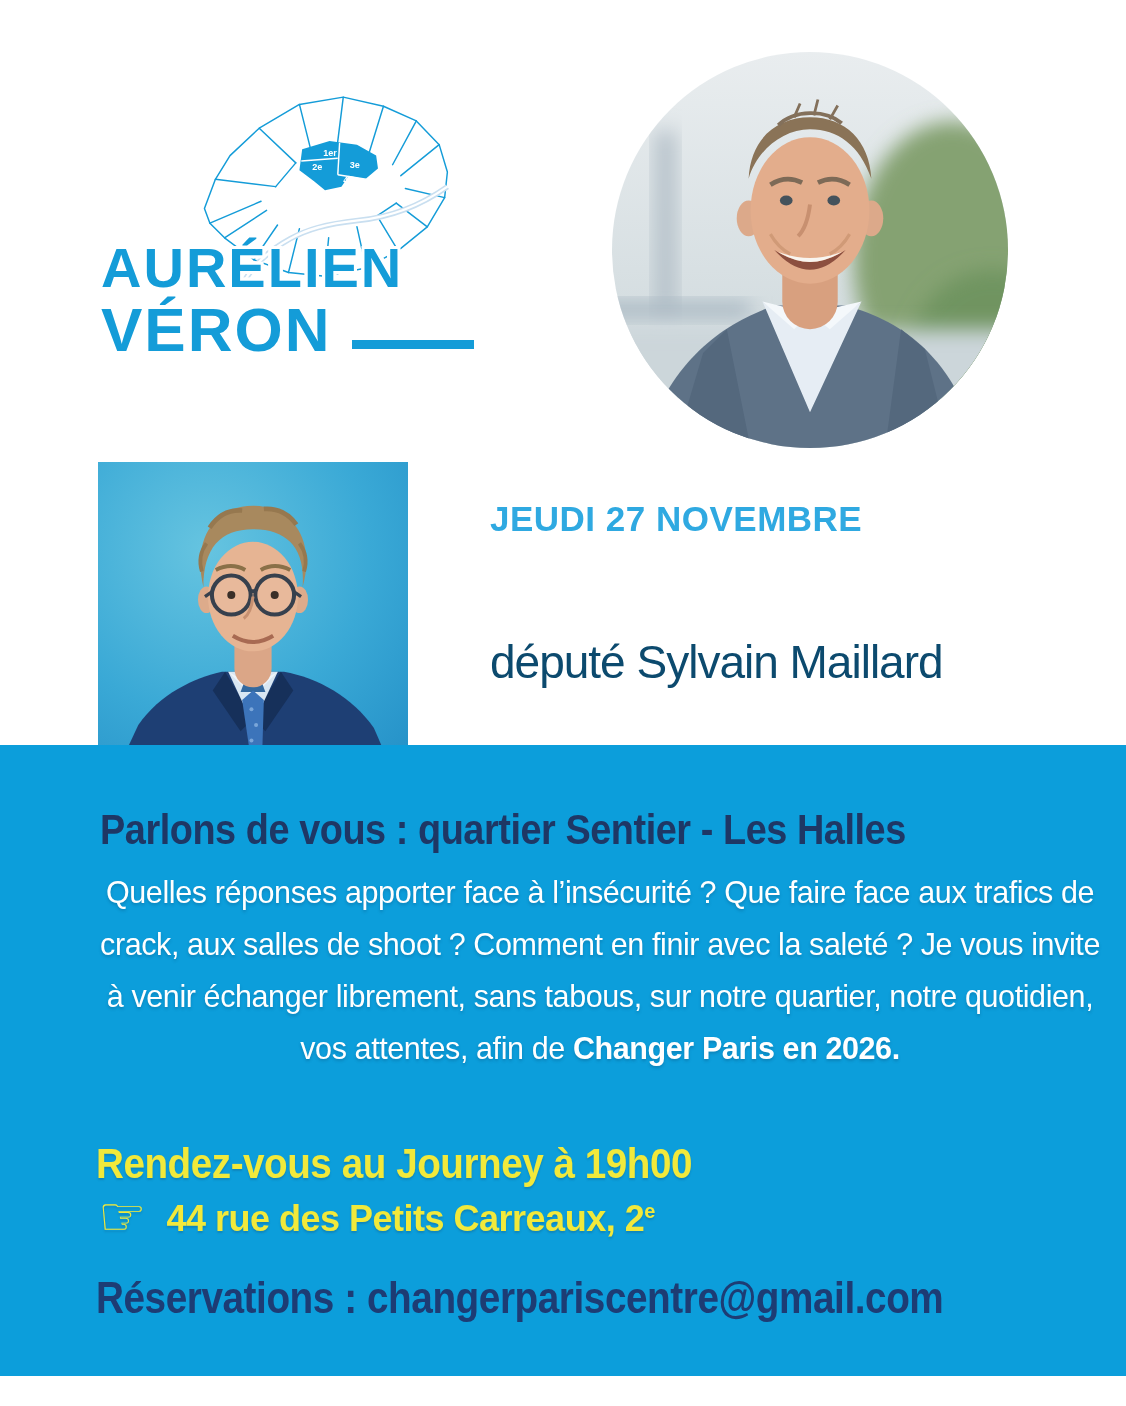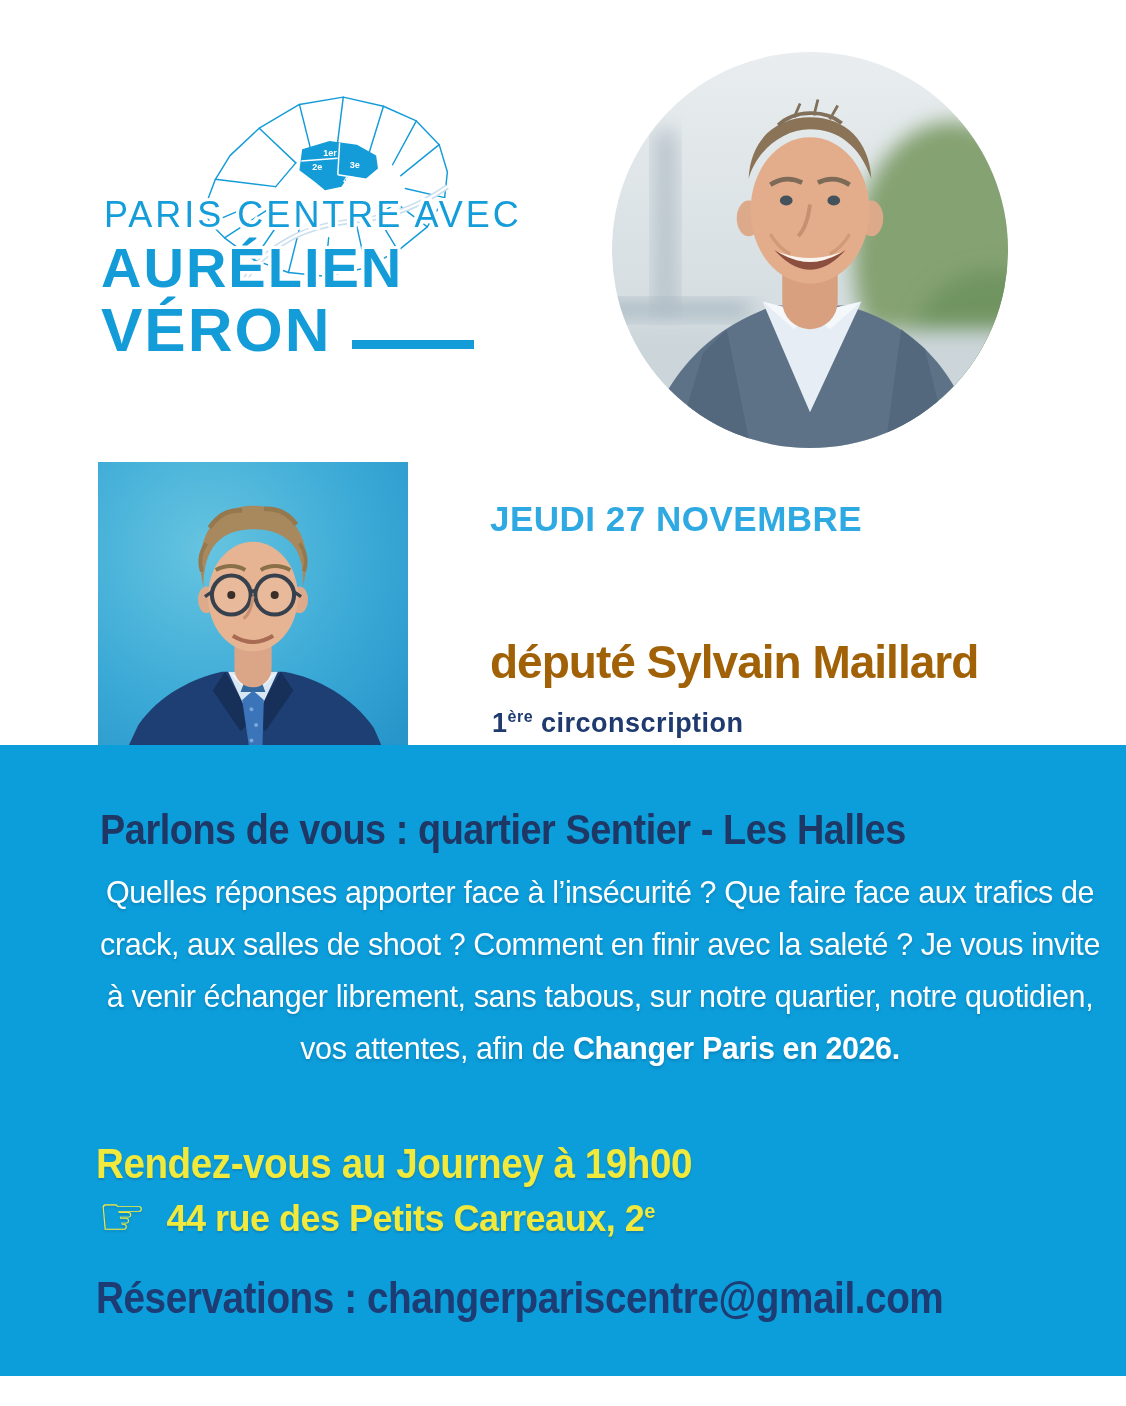--- a/index.html
+++ b/index.html
@@ -39,22 +39,22 @@
   .event-date{
     position:absolute;left:490px;top:501px;
     font-size:35px;font-weight:800;color:#2FA9E1;line-height:1;letter-spacing:.5px;white-space:nowrap;
   }
   .event-title{
     position:absolute;left:490px;top:582px;line-height:1;white-space:nowrap;color:#1F3A6E;
   }
   .event-title .big{font-size:46px;font-weight:800;letter-spacing:-.5px;}
   .event-title .small{font-size:36px;font-weight:800;letter-spacing:-.5px;}
   .event-title2{
-    position:absolute;left:490px;top:639px;line-height:1;white-space:nowrap;color:#a16207;
-    font-size:46px;font-weight:700;letter-spacing:-1px;
+    position:absolute;left:490px;top:639px;line-height:1;white-space:nowrap;color:#0c4a6e;
+    font-size:46px;font-weight:400;letter-spacing:-1px;
   }
   .event-circo{
     position:absolute;left:492px;top:710px;line-height:1;color:#1F3A6E;
     font-size:27px;font-weight:700;letter-spacing:.5px;white-space:nowrap;
   }
   .event-circo sup{font-size:16px;vertical-align:super;line-height:0;}
   
   .band{
     position:absolute;left:0;top:745px;width:1126px;height:631px;background:#0C9EDB;
   }
@@ -129,21 +129,20 @@
       <path d="M164 113 L195 118"></path>
     </g>
     <g fill="#FFFFFF" font-family="Liberation Sans, DejaVu Sans, sans-serif" font-size="10" font-weight="bold">
       <text x="148" y="92">1er</text>
       <text x="136" y="108">2e</text>
       <text x="177" y="106">3e</text>
       <text x="170" y="122">4e</text>
     </g>
   </svg>
 
-  <div class="logo-tagline halo">PARIS CENTRE AVEC</div>
   <div class="logo-name1 halo">AURÉLIEN</div>
   <div class="logo-name2 halo">VÉRON</div>
   <div class="logo-underline"></div>
 
   <div class="photo-circle">
     <svg viewBox="0 0 200 200" aria-hidden="true">
       <defs>
         <linearGradient id="sky" x1="0" y1="0" x2="0" y2="1">
           <stop offset="0" stop-color="#e9edef"></stop>
             <stop offset="0.55" stop-color="#d8e0e3"></stop>
@@ -225,23 +224,20 @@
       <path d="M126.5 83 L131 86" stroke="#37404d" stroke-width="2.2"></path>
       <circle cx="86" cy="85" r="2.6" fill="#3a2f28"></circle>
       <circle cx="114" cy="85" r="2.6" fill="#3a2f28"></circle>
       <path d="M100 86 C 99 94 97 98 94 100" stroke="#c69071" stroke-width="2" fill="none"></path>
       <path d="M87 111 Q 100 119 113 111" stroke="#a86a52" stroke-width="2.6" fill="none"></path>
     </svg>
   </div>
 
   <div class="event-date">JEUDI 27 NOVEMBRE</div>
   <div class="event-title2">député Sylvain Maillard</div>
-  <div class="event-circo">
-    <span>1</span><sup>ère</sup><span> circonscription</span>
-  </div>
 
   <div class="band">
     <div class="band-heading">Parlons de vous : quartier Sentier - Les Halles</div>
     <div class="band-paragraph">
       <span>Quelles réponses apporter face à l’insécurité ? Que faire face aux trafics de crack, aux salles de shoot ? Comment en finir avec la saleté ? Je vous invite à venir échanger librement, sans tabous, sur notre quartier, notre quotidien, vos attentes, afin de </span><b>Changer Paris en 2026.</b>
     </div>
     <div class="band-meet">Rendez-vous au Journey à 19h00</div>
     <div class="band-address">
       <span class="hand">☞</span>
       <span class="addr"><span>44 rue des Petits Carreaux, 2</span><sup>e</sup></span>

